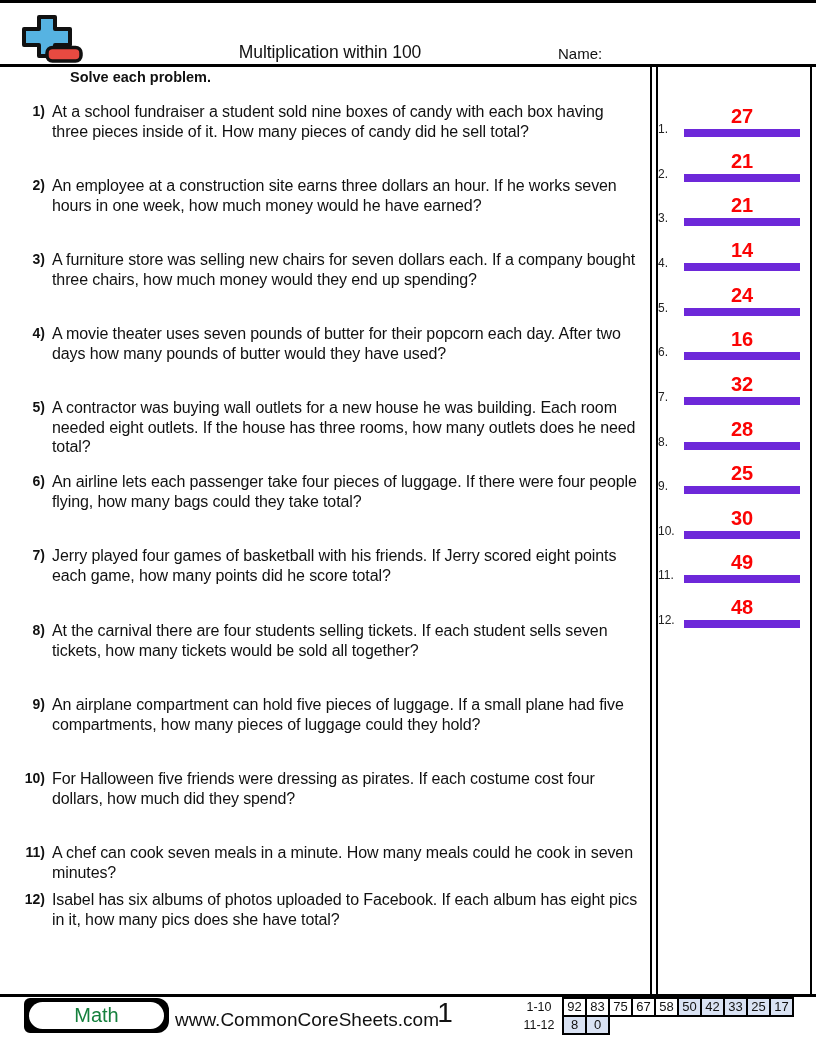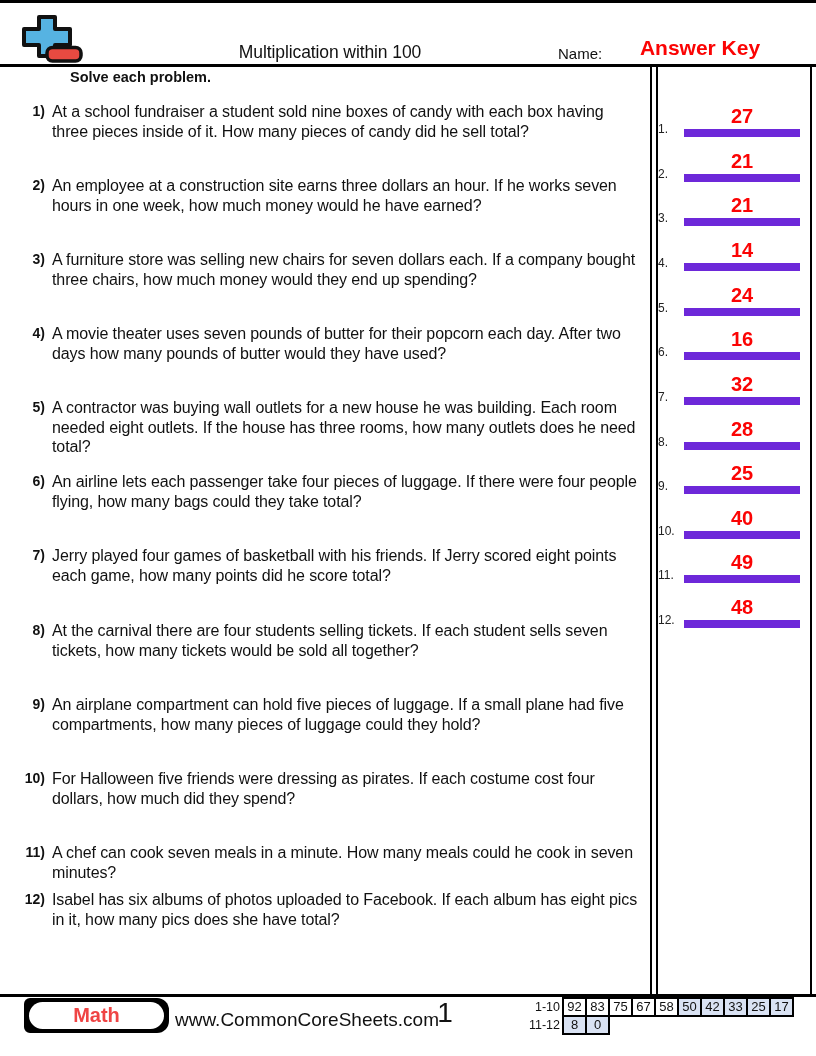--- a/index.html
+++ b/index.html
@@ -48,28 +48,28 @@
     border-bottom:8px solid #6d28d9; text-align:center;
   }
   .avalue {
     display:inline-block; font-size:20px; font-weight:700; line-height:1;
     padding-bottom:3px; color:var(--red);
   }
   .badge { position:absolute; left:24px; top:998px; width:145px; height:35px; background:#000; border-radius:6px 12px 12px 6px; }
   .badge-pill {
     position:absolute; left:5px; right:5px; top:4px; bottom:4px; background:#fff; border-radius:14px;
     display:flex; align-items:center; justify-content:center;
-    font-size:20px; font-weight:700; color:#ef4444;
+    font-size:20px; font-weight:400; color:#15803d;
   }
   .website { position:absolute; left:175px; top:1009px; font-size:19px; }
   .page-number { position:absolute; left:420px; top:995px; width:50px; text-align:center; font-size:28px; line-height:36px; }
   .score-table { position:absolute; left:518px; top:997px; }
   .srow { display:flex; }
   .srow + .srow { margin-top:-2px; }
-  .slabel { width:42px; text-align:right; padding-right:4px; font-size:12.5px; line-height:20px; flex:none; }
+  .slabel { width:42px; text-align:center; padding-right:4px; font-size:12.5px; line-height:20px; flex:none; }
   .scell {
     flex:none; width:25px; height:20px; box-sizing:border-box;
     border:2px solid #000; margin-left:-2px;
     text-align:center; font-size:13px; line-height:16px;
   }
   .scell.shaded { background:var(--cell-blue); }
 </style>
 </head>
 <body>
 
@@ -77,21 +77,20 @@
 
   <div class="rule top-rule"></div>
 
   <svg class="logo" width="64" height="49" viewBox="0 0 64 49">
     <path d="M19 2 H35 V14 H50 V30 H35 V41 H19 V30 H4 V14 H19 Z" fill="var(--logo-blue)" stroke="#111" stroke-width="4" stroke-linejoin="round"></path>
     <rect x="27" y="32.5" width="34" height="13.5" rx="5.5" fill="var(--logo-red)" stroke="#111" stroke-width="3.5"></rect>
   </svg>
 
   <div class="title">Multiplication within 100</div>
   <div class="name-label">Name:</div>
-  <div class="name-value">Answer Key</div>
 
   <div class="rule header-rule"></div>
 
   <div class="instruction">Solve each problem.</div>
 
 
   <div id="problems">
       <div class="problem" style="top: 102px;">
         <div class="pnum">1)</div>
         <div class="ptext">At a school fundraiser a student sold nine boxes of candy with each box having three pieces inside of it. How many pieces of candy did he sell total?</div>
@@ -173,21 +172,21 @@
       <div class="arow" style="top: 414px;">
         <span class="alabel">8.</span>
         <span class="aline"><span class="avalue">28</span></span>
       </div>
       <div class="arow" style="top: 458px;">
         <span class="alabel">9.</span>
         <span class="aline"><span class="avalue">25</span></span>
       </div>
       <div class="arow" style="top: 503px;">
         <span class="alabel">10.</span>
-        <span class="aline"><span class="avalue">40</span></span>
+        <span class="aline"><span class="avalue">30</span></span>
       </div>
       <div class="arow" style="top: 547px;">
         <span class="alabel">11.</span>
         <span class="aline"><span class="avalue">49</span></span>
       </div>
       <div class="arow" style="top: 592px;">
         <span class="alabel">12.</span>
         <span class="aline"><span class="avalue">48</span></span>
       </div>
     </div>

